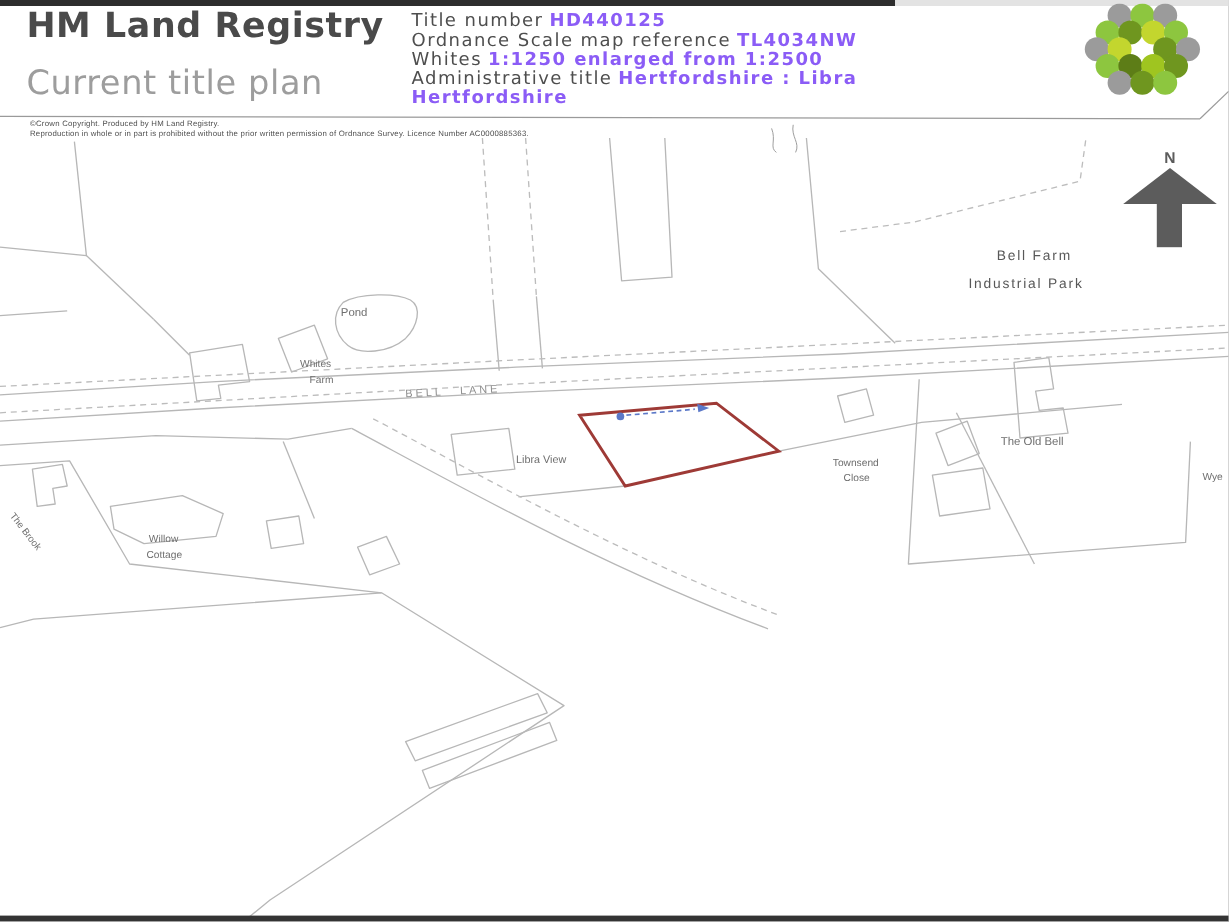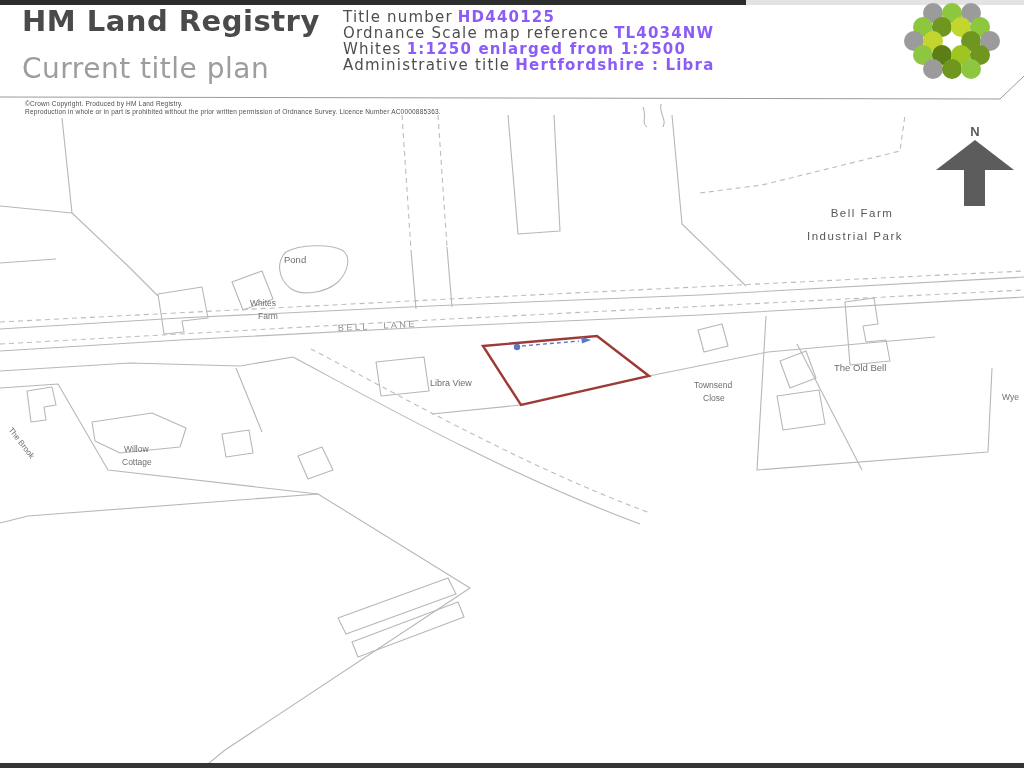--- a/index.html
+++ b/index.html
@@ -43,20 +43,21 @@
   <div class="brand">
     <div class="brand-1">HM Land Registry</div>
     <div class="brand-2">Current title plan</div>
   </div>
 
   <div class="info">
     <div><span class="lbl">Title number</span><b>HD440125</b></div>
     <div><span class="lbl">Ordnance Scale map reference</span><b>TL4034NW</b></div>
     <div><span class="lbl">Whites</span><b>1:1250 enlarged from 1:2500</b></div>
     <div><span class="lbl">Administrative title</span><b>Hertfordshire : Libra</b></div>
+    <div><b>Hertfordshire</b></div>
   </div>
 
   <svg class="logo" width="122" height="82" viewBox="893 3 122 82">
     <g>
       <circle cx="933" cy="13" r="10" fill="#9b9b9b"></circle>
         <circle cx="952" cy="13" r="10" fill="#8dc63f"></circle>
         <circle cx="971" cy="13" r="10" fill="#9b9b9b"></circle>
       <circle cx="923" cy="27" r="10" fill="#8dc63f"></circle>
         <circle cx="942" cy="27" r="10" fill="#6f961f"></circle>
         <circle cx="961" cy="27" r="10" fill="#c3d62e"></circle>

